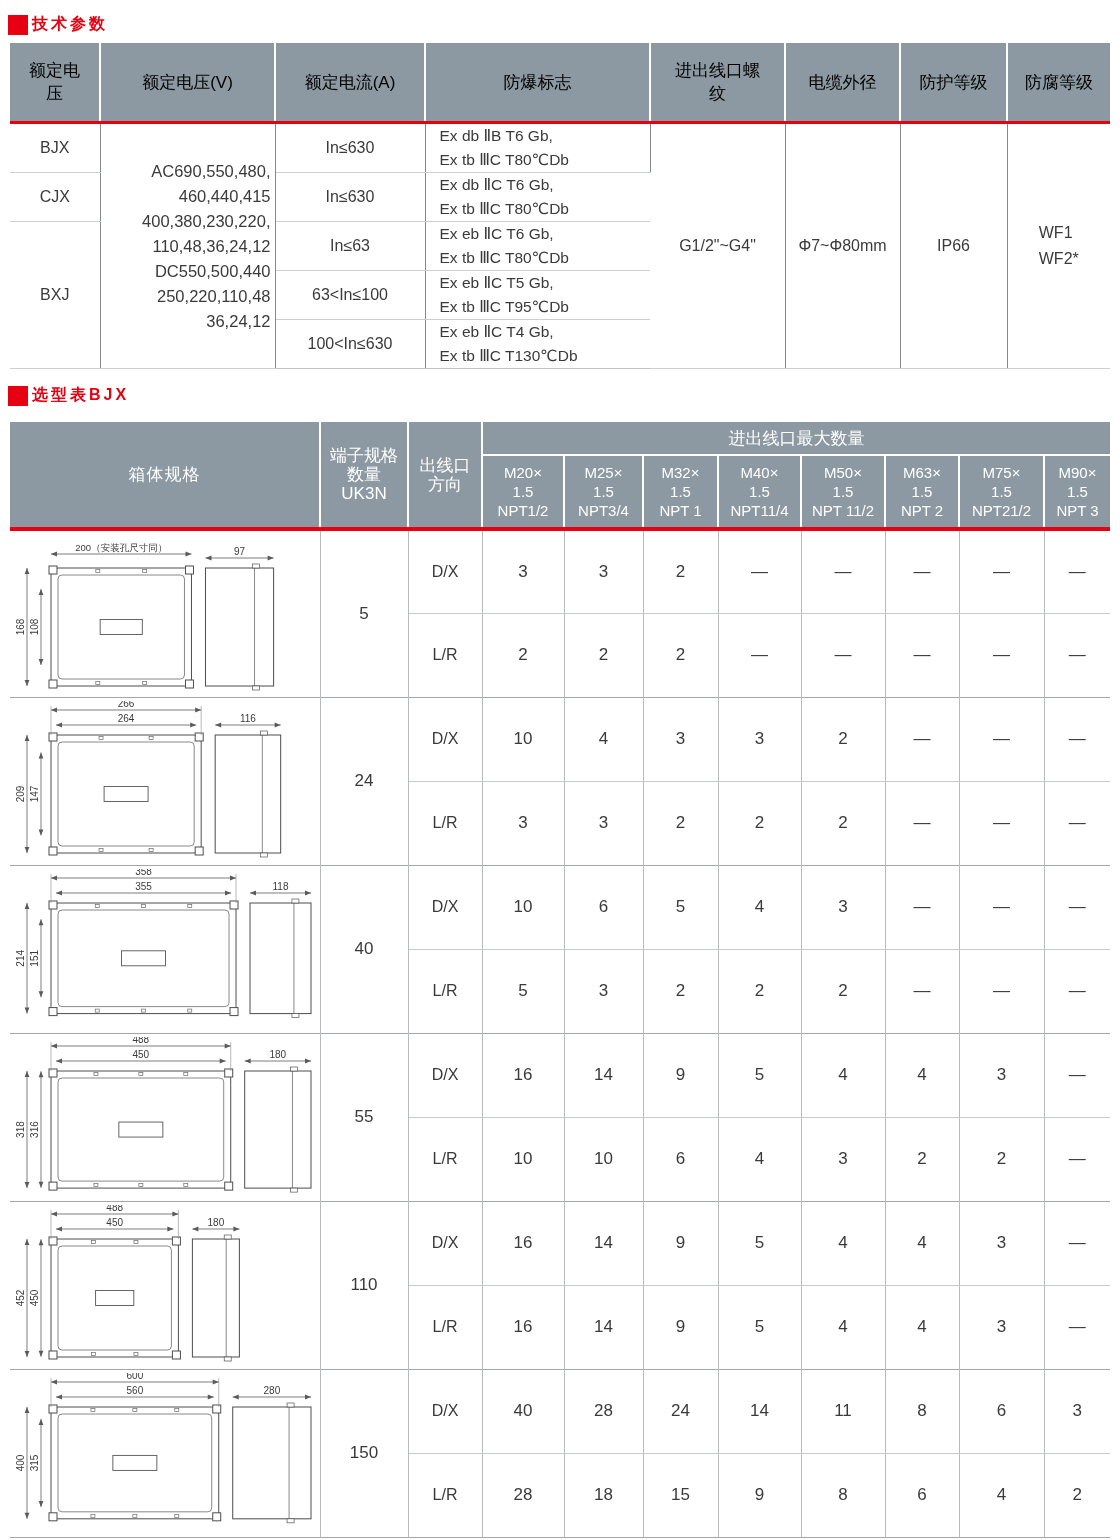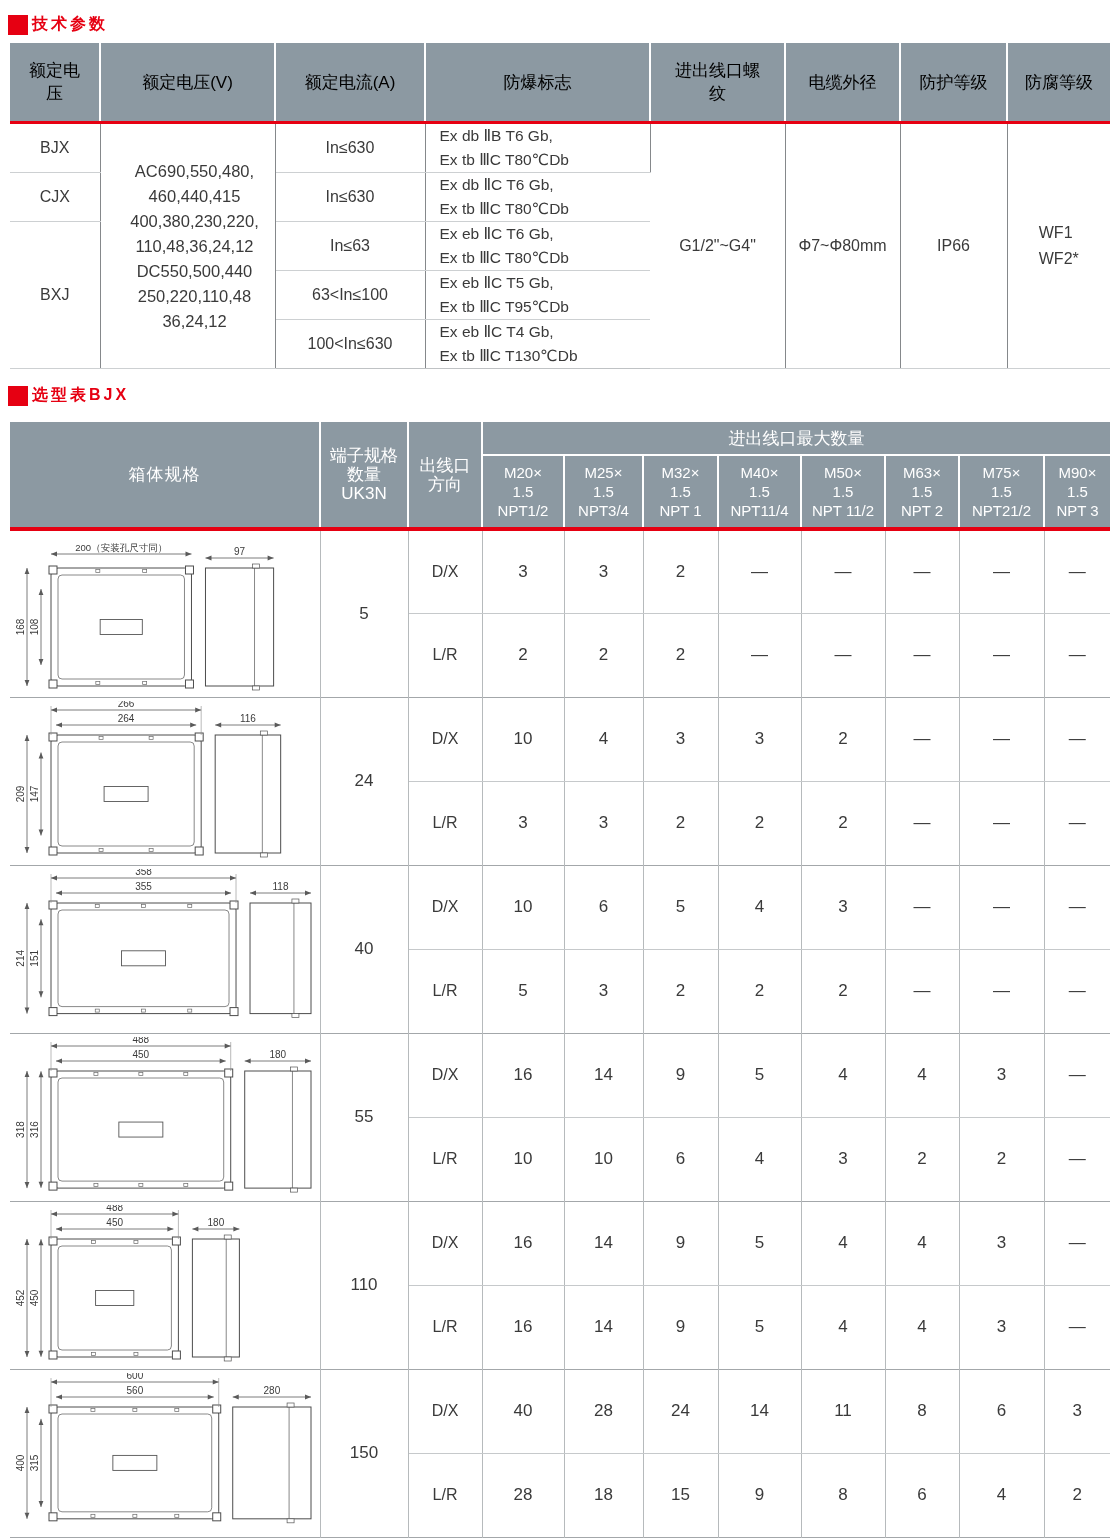--- a/index.html
+++ b/index.html
@@ -34,21 +34,21 @@
     padding:16px;
   }
   .t1 th:last-child{border-right:none;}
   .t1 td{
     border-right:1px solid var(--vline);
     border-bottom:1px solid var(--hline);
     text-align:center;font-size:16px;height:49px;padding:0 4px;
   }
   .t1 td:last-child{border-right:none;}
   .t1 tr:last-child td{border-bottom:1px solid #bfc2c4;}
-  .t1 td.volt{text-align:center;padding-left:18px;font-size:16.5px;line-height:25px;}
+  .t1 td.volt{text-align:right;padding-left:18px;font-size:16.5px;line-height:25px;}
   .t1 td.ex{text-align:left;padding-left:14px;font-size:15.5px;line-height:24px;}
   .t1 td.wf span{display:inline-block;text-align:left;line-height:26px;}
 
   
   .t2{width:1100px;}
   .t2 th{
     background:var(--hdr);color:#fff;font-weight:normal;
     border:2px solid #fff;padding:0;vertical-align:middle;
   }
   .t2 th.big{font-size:17px;letter-spacing:1px;}

